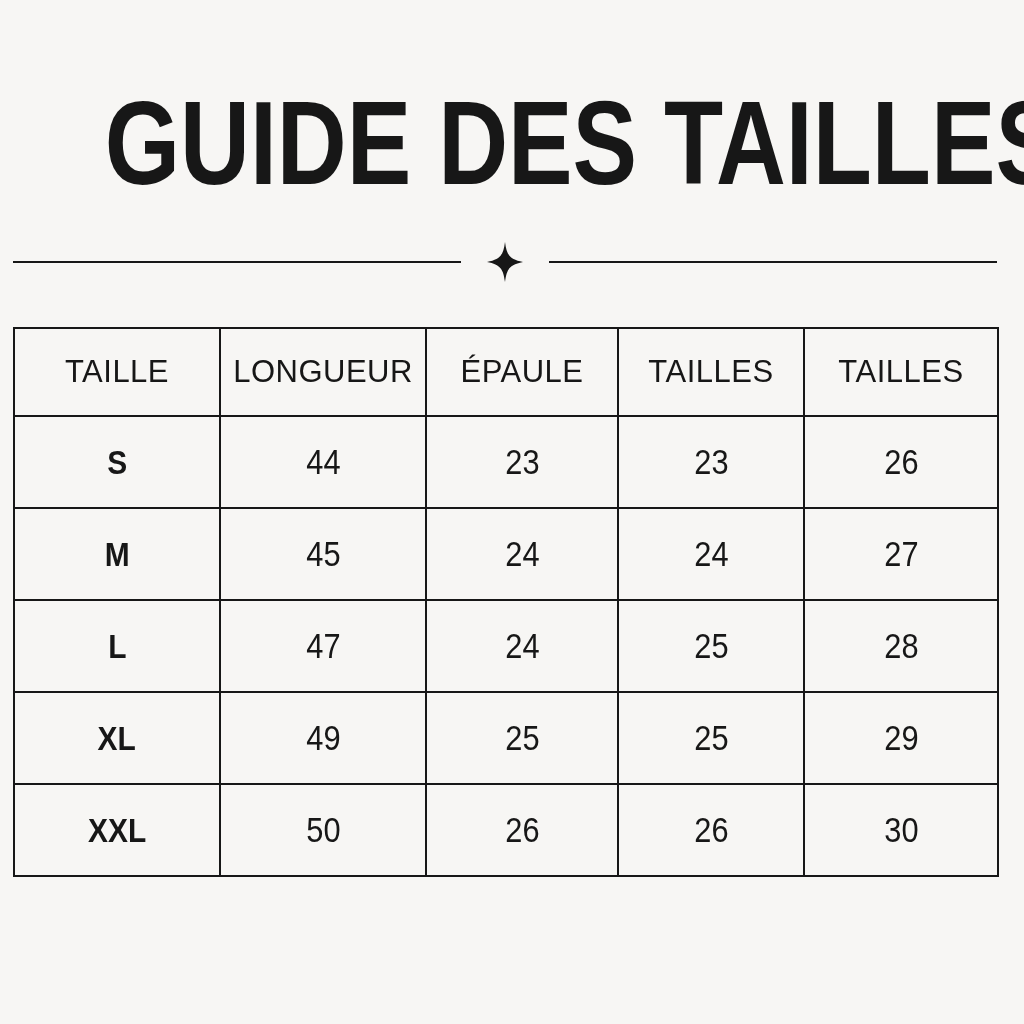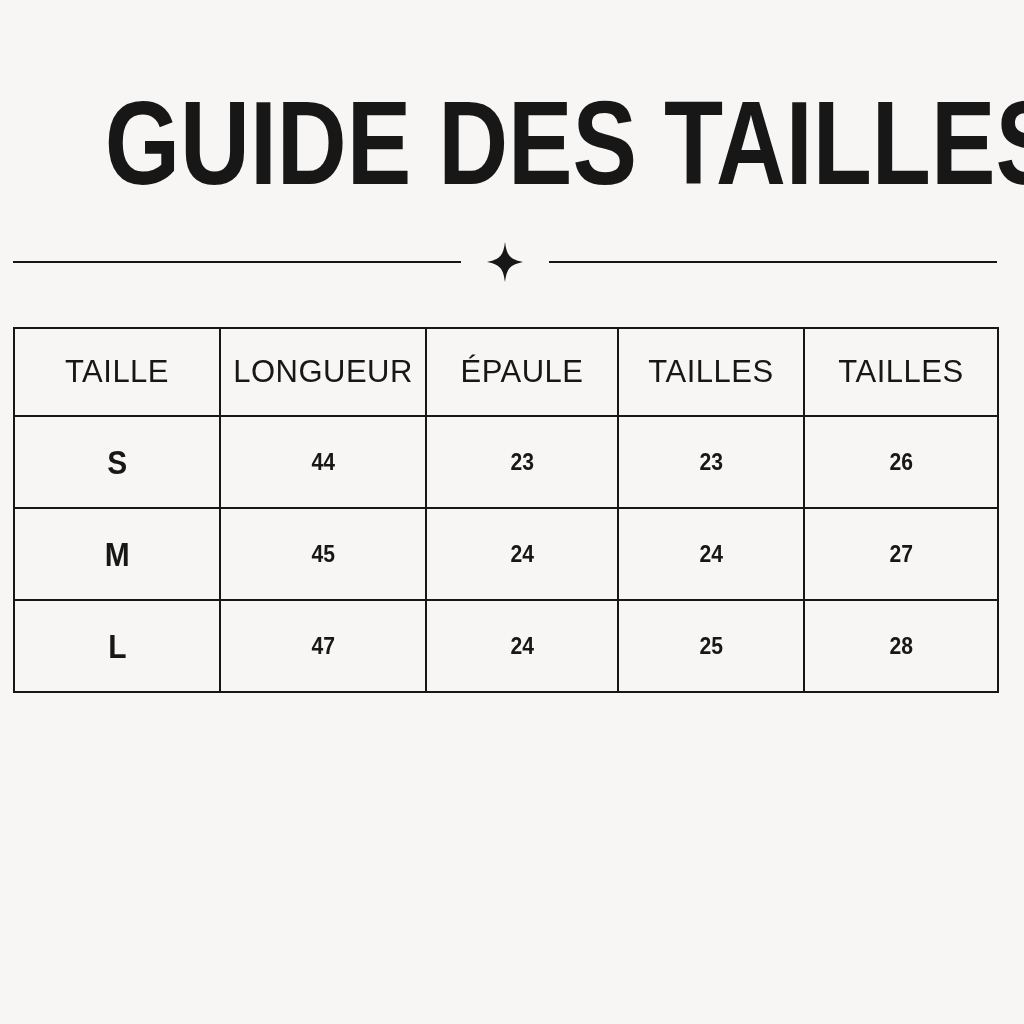--- a/index.html
+++ b/index.html
@@ -79,22 +79,22 @@
   }
   .size-table thead tr { height: 88px; }
   .size-table tbody tr { height: 92px; }
   .size-table th {
     font-size: 31px;
     font-weight: 400;
     letter-spacing: 0.5px;
     text-align: center;
   }
   .size-table td {
-    font-size: 24px;
-    font-weight: 700;
+    font-size: 35px;
+    font-weight: 400;
   }
   .size-table td.size-col {
     font-weight: 700;
     font-size: 34px;
   }
   .cond {
     display: inline-block;
     transform: scaleX(0.88);
     transform-origin: 50% 50%;
   }
@@ -146,14 +146,28 @@
       <td><span class="cond">24</span></td>
       <td><span class="cond">27</span></td>
     </tr>
     <tr>
       <td class="size-col"><span class="cond">L</span></td>
       <td><span class="cond">47</span></td>
       <td><span class="cond">24</span></td>
       <td><span class="cond">25</span></td>
       <td><span class="cond">28</span></td>
     </tr>
+    <tr>
+      <td class="size-col"><span class="cond">XL</span></td>
+      <td><span class="cond">49</span></td>
+      <td><span class="cond">25</span></td>
+      <td><span class="cond">25</span></td>
+      <td><span class="cond">29</span></td>
+    </tr>
+    <tr>
+      <td class="size-col"><span class="cond">XXL</span></td>
+      <td><span class="cond">50</span></td>
+      <td><span class="cond">26</span></td>
+      <td><span class="cond">26</span></td>
+      <td><span class="cond">30</span></td>
+    </tr>
   </tbody>
 </table>
 
 </body></html>

